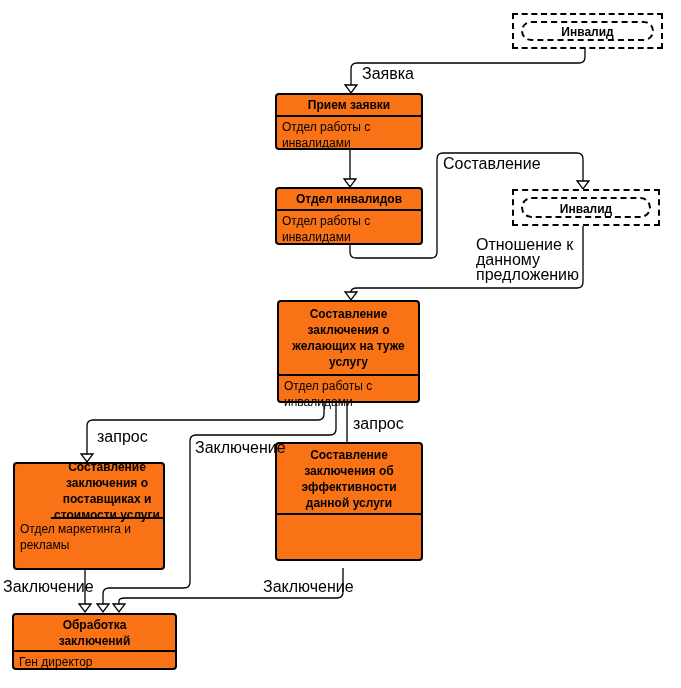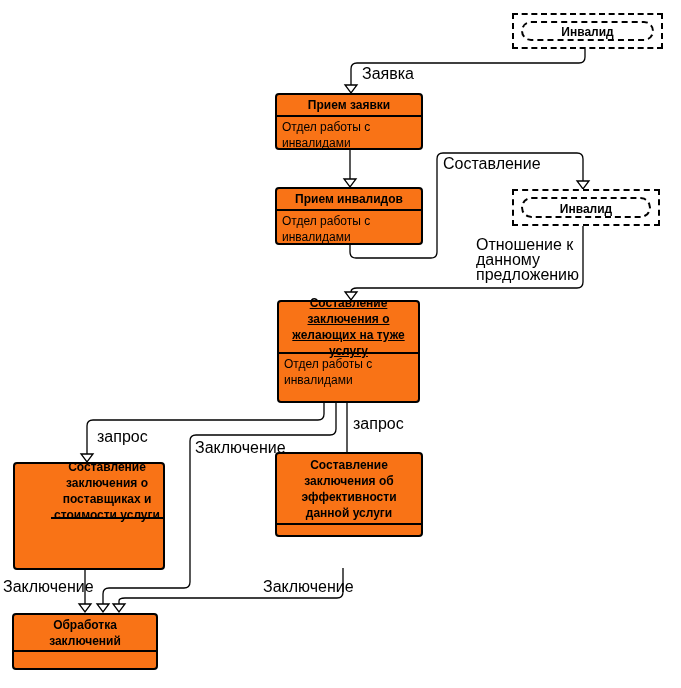--- a/index.html
+++ b/index.html
@@ -98,39 +98,41 @@
     <span>Инвалид</span>
   </div>
 </div>
 
 <div class="pbox" style="left:275px;top:93px;width:148px;height:57px;">
   <div class="title" style="height:22px;">Прием заявки</div>
   <div class="dept">Отдел работы с инвалидами</div>
 </div>
 
 <div class="pbox" style="left:275px;top:187px;width:148px;height:58px;">
-  <div class="title" style="height:22px;">Прием инвалидов</div>
+  <div class="title" style="height:22px;">Отдел инвалидов</div>
   <div class="dept">Отдел работы с инвалидами</div>
 </div>
 
 <div class="pbox" style="left:277px;top:300px;width:143px;height:103px;">
-  <div class="title" style="height:52px;text-decoration:underline;">Составление заключения о желающих на туже услугу</div>
+  <div class="title" style="height:74px;">Составление заключения о желающих на туже услугу</div>
   <div class="dept">Отдел работы с инвалидами</div>
 </div>
 
 <div class="pbox" style="left:13px;top:462px;width:152px;height:108px;">
   <div class="title" style="height:55px;margin-left:36px;">Составление заключения о поставщиках и стоимости услуги</div>
+  <div class="dept">Отдел маркетинга и рекламы</div>
 </div>
 
-<div class="pbox" style="left:275px;top:452px;width:148px;height:85px;">
+<div class="pbox" style="left:275px;top:442px;width:148px;height:119px;">
   <div class="title" style="height:71px;">Составление заключения об эффективности данной услуги</div>
 </div>
 
-<div class="pbox" style="left:12px;top:613px;width:146px;height:57px;">
+<div class="pbox" style="left:12px;top:613px;width:165px;height:57px;">
   <div class="title" style="height:37px;padding:0 26px;">Обработка заключений</div>
+  <div class="dept">Ген директор</div>
 </div>
 
 <div class="elabel" style="left:362px;top:66px;">Заявка</div>
 <div class="elabel" style="left:443px;top:156px;">Составление</div>
 <div class="elabel wrap" style="left:476px;top:237px;width:100px;">Отношение к данному предложению</div>
 <div class="elabel" style="left:97px;top:429px;">запрос</div>
 <div class="elabel" style="left:353px;top:416px;">запрос</div>
 <div class="elabel" style="left:195px;top:440px;">Заключение</div>
 <div class="elabel" style="left:3px;top:579px;">Заключение</div>
 <div class="elabel" style="left:263px;top:579px;">Заключение</div>

